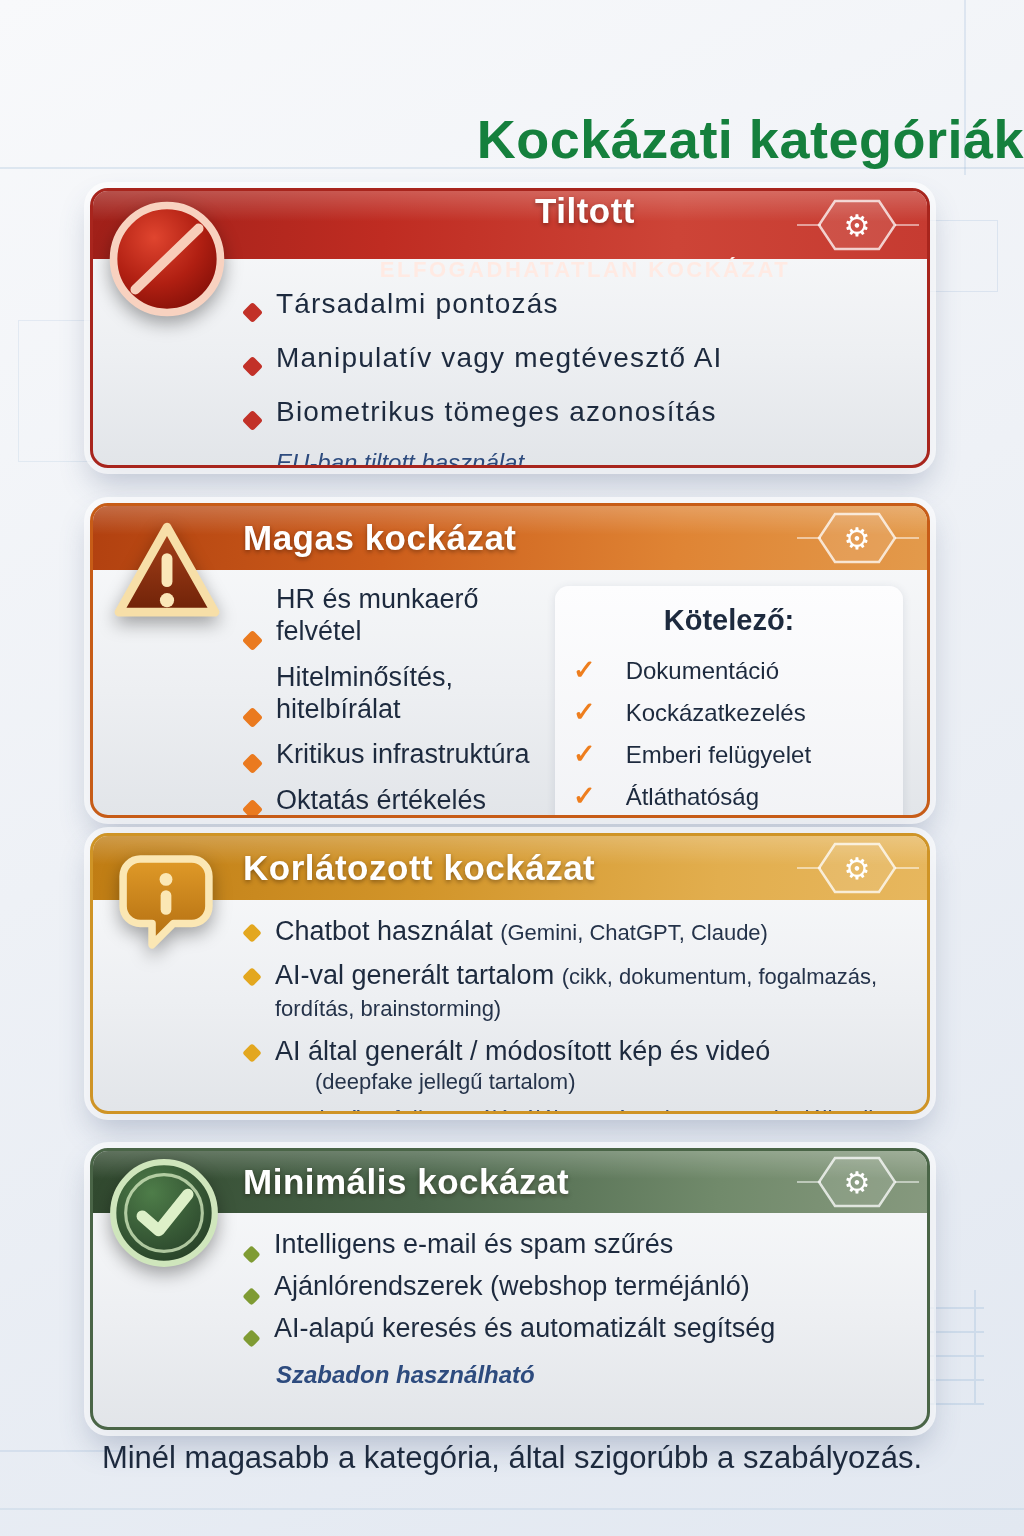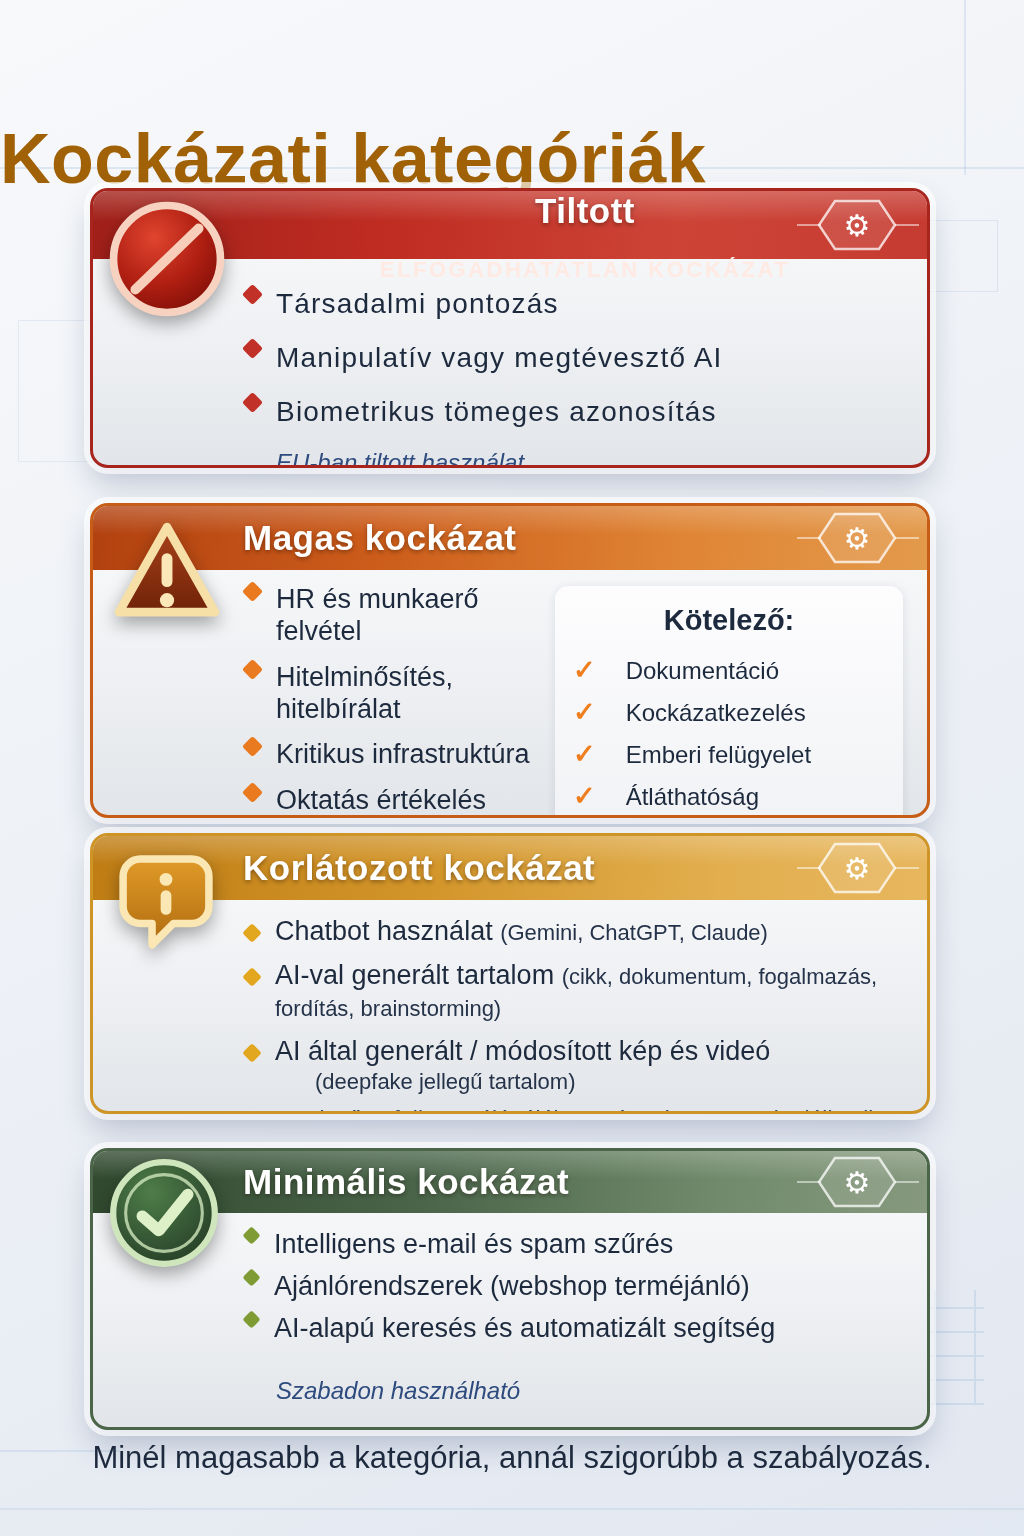--- a/index.html
+++ b/index.html
@@ -18,21 +18,21 @@
   .deco-line-v{right:58px;top:0;width:2px;height:175px;background:#9db9d8;opacity:.25;}
   .deco-sq1{right:26px;top:220px;width:70px;height:70px;border:1px solid #9db9d8;opacity:.25;}
   .deco-sq2{left:18px;top:320px;width:90px;height:140px;border:1px solid #9db9d8;opacity:.2;}
   .deco-grid{right:40px;top:1290px;width:250px;height:115px;opacity:.16;
     background:repeating-linear-gradient(0deg,#5b8fc4 0 2px,transparent 2px 24px),
                repeating-linear-gradient(90deg,#5b8fc4 0 2px,transparent 2px 40px);}
   .deco-line-bl{left:0;top:1450px;width:120px;height:2px;background:#9db9d8;opacity:.25;}
 
   .page-title{
     position:absolute;top:72px;left:0;width:100%;
-    text-align:left;font-size:70px;font-weight:bold;color:#a16207;letter-spacing:.5px;
+    text-align:right;font-size:54px;font-weight:bold;color:#15803d;letter-spacing:.5px;
   }
 
   
   .card{
     position:absolute;left:90px;width:840px;border-radius:18px;
     box-shadow:0 0 0 6px rgba(255,255,255,.65), 0 16px 30px rgba(60,80,120,.28);
     overflow:hidden;background:linear-gradient(180deg,#fafbfc 0%,#edeff2 60%,#e2e5e9 100%);
     box-sizing:border-box;border:3px solid transparent;
   }
   .card-red{top:188px;height:280px;border-color:#a8251d;}
@@ -62,42 +62,42 @@
 
   .badge{position:absolute;left:14px;top:8px;z-index:5;filter:drop-shadow(0 7px 9px rgba(0,0,0,.35));}
   .card-green .badge{top:5px;}
 
   .card-content{position:relative;padding:26px 24px 0 152px;box-sizing:border-box;}
   .card-red   .card-content{padding-top:28px;}
   .card-orange.card .card-content{padding-top:14px;}
   .card-gold  .card-content{padding-top:16px;}
   .card-green .card-content{padding-top:16px;}
 
-  .bullet{display:flex;align-items:flex-start;gap:16px;font-size:28px;color:#1d2a3e;margin-bottom:21px;}
+  .bullet{display:flex;align-items:flex-end;gap:16px;font-size:28px;color:#1d2a3e;margin-bottom:21px;}
   .card-red .bullet{letter-spacing:1.2px;}
   .card-orange .bullet{font-size:27px;margin-bottom:14px;}
   .card-gold .bullet{font-size:27px;margin-bottom:12px;align-items:flex-start;}
   .card-green .bullet{font-size:27px;margin-bottom:10px;}
 
   .diamond{flex:none;width:15px;height:15px;border-radius:3px;transform:rotate(45deg);}
   .card-red   .diamond{background:#c23128;}
   .card-orange.card .diamond{background:#ea7a1f;}
   .card-gold  .diamond{background:#e3a71f;width:14px;height:14px;margin-top:10px;}
   .card-green .diamond{background:#7f9b33;width:13px;height:13px;}
 
   .btext{line-height:1.18;}
   .detail-inline{font-size:22px;color:#25334a;margin-top:42px;}
   .detail-block{display:block;font-size:22px;color:#25334a;margin-top:2px;margin-left:40px;}
 
   .note{
     font-style:italic;color:#2d4b7e;font-size:24px;padding-left:31px;
   }
   .card-red .note{margin-top:4px;text-decoration:underline;}
   .card-gold .note{padding-left:0;text-align:center;font-size:23px;margin-top:12px;}
-  .card-green .note{margin-top:32px;}
+  .card-green .note{margin-top:16px;font-weight:bold;}
 
   
   .two-col{display:flex;gap:16px;}
   .col-bullets{flex:1;min-width:0;}
   .mandatory-panel{
     flex:none;width:348px;margin-top:2px;align-self:flex-start;
     background:linear-gradient(180deg,#fdfdfe,#f1f2f5);
     border-radius:14px;box-shadow:0 2px 10px rgba(40,60,90,.12);
     padding:14px 18px 10px;box-sizing:border-box;
   }
@@ -310,15 +310,15 @@
         <span class="btext">Ajánlórendszerek (webshop terméjánló)</span>
       </div>
       <div class="bullet">
         <span class="diamond"></span>
         <span class="btext">AI-alapú keresés és automatizált segítség</span>
       </div>
       <div class="note">Szabadon használható</div>
     </div>
   </section>
 
-  <div class="page-footer">Minél magasabb a kategória, annál szigorúbb a szabályozás.</div>
+  <div class="page-footer">Minél magasabb a kategória, által szigorúbb a szabályozás.</div>
 
 </div>
 
 </body></html>

